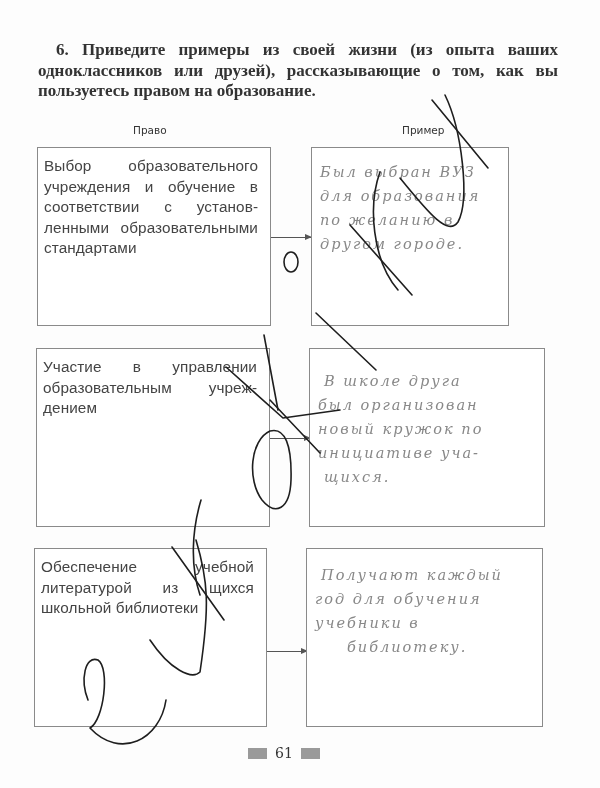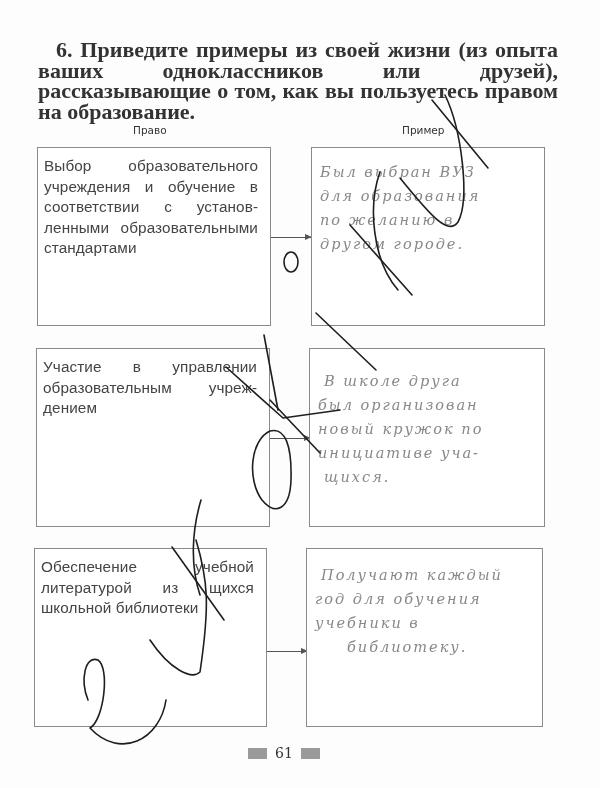--- a/index.html
+++ b/index.html
@@ -5,21 +5,21 @@
     html, body { margin: 0; padding: 0; }
     body {
       width: 600px; height: 788px; position: relative; overflow: hidden;
       background: #fdfdfd;
       font-family: "DejaVu Serif", serif;
       color: #2b2b2b;
     }
     .task {
       position: absolute; left: 38px; top: 40px; width: 520px;
       font-family: "Liberation Serif", serif; font-weight: bold;
-      font-size: 22px; line-height: 20.5px; color: #333;
+      font-size: 17px; line-height: 20.5px; color: #333;
       text-align: justify; text-align-last: left;
     }
     .task .num { margin-left: 18px; }
     .col-head {
       position: absolute; top: 124px;
       font-family: "DejaVu Sans", sans-serif; font-size: 10.5px; color: #333;
     }
     .box {
       position: absolute; border: 1px solid #8a8a8a; background: #fff;
       box-sizing: border-box;
@@ -60,21 +60,21 @@
   <span>Приведите примеры из своей жизни (из опыта ваших одноклассников или друзей), рассказывающие о том, как вы пользуетесь правом на образование.</span>
 </div>
 
 <div class="col-head" style="left:133px;">Право</div>
 <div class="col-head" style="left:402px;">Пример</div>
 
 <div class="box" style="left:37px; top:147px; width:234px; height:179px;">
   <div class="right-text">Выбор образовательного учреждения и обучение в соответствии с установ­ленными образователь­ными стандартами</div>
 </div>
 <div class="arrow" style="left:271px; top:237px; width:40px;"></div>
-<div class="box" style="left:311px; top:147px; width:234px; height:179px;">
+<div class="box" style="left:311px; top:147px; width:198px; height:179px;">
   <div class="hand-line" style="top:16px;">Был выбран ВУЗ</div>
   <div class="hand-line" style="top:40px;">для образования</div>
   <div class="hand-line" style="top:64px;">по желанию в</div>
   <div class="hand-line" style="top:88px;">другом городе.</div>
 </div>
 
 <div class="box" style="left:36px; top:348px; width:234px; height:179px;">
   <div class="right-text">Участие в управлении образовательным учреж­дением</div>
 </div>
 <div class="arrow" style="left:270px; top:438px; width:40px;"></div>

